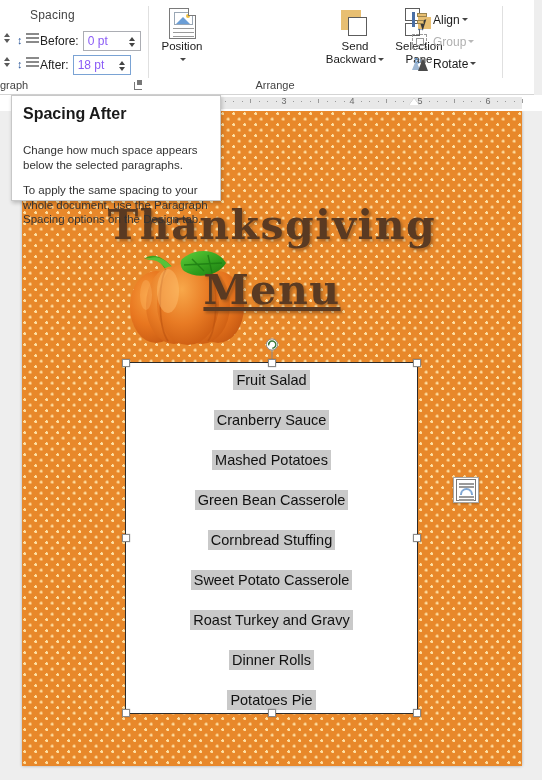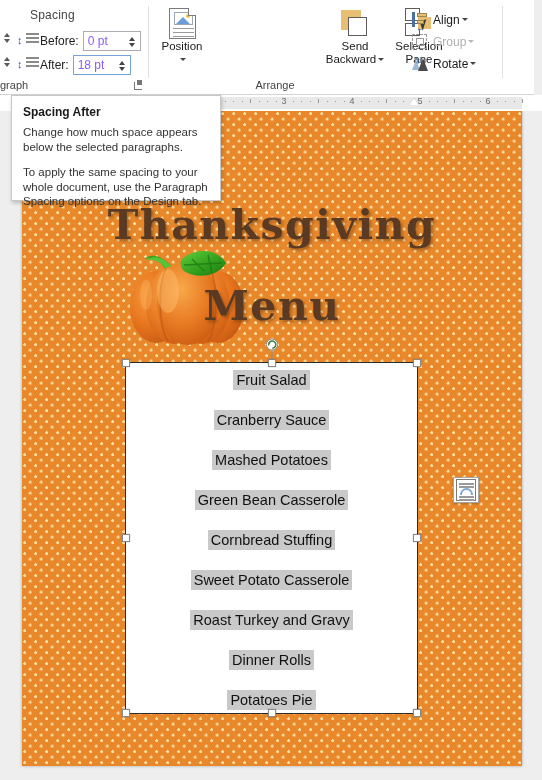--- a/index.html
+++ b/index.html
@@ -222,21 +222,21 @@
   .heading {
     position: absolute; text-align: center;
     color: #5a3a22;
     font-family: "DejaVu Serif", serif;
     font-weight: bold;
     letter-spacing: 1.5px;
     text-shadow: 2px 2px 3px rgba(90,55,25,.45);
     white-space: nowrap;
   }
   #h-thanks { left: 0; right: 0; top: 90px; font-size: 41px; }
-  #h-menu   { left: 0; right: 0; top: 171px; font-size: 41px; }
+  #h-menu   { left: 0; right: 0; top: 155px; font-size: 41px; text-decoration: underline; }
 
   
   #textbox {
     position: absolute; left: 103px; top: 251px; width: 293px; height: 352px;
     background: #ffffff;
     border: 1px solid #2b2b2b;
   }
   .menu-list {
     position: absolute; left: 0; right: 0; top: 7px;
     display: flex; flex-direction: column; align-items: center;
@@ -272,21 +272,21 @@
 
   
   #tooltip {
     position: absolute; left: 11px; top: 95px; width: 210px; height: 106px;
     background: #ffffff; border: 1px solid #c8c8c8;
     box-shadow: 1px 2px 4px rgba(0,0,0,.22);
     padding: 9px 11px 0 11px;
     z-index: 40;
   }
   #tooltip .tt-title {
-    font-size: 12px; font-weight: bold; color: #1a1a1a; margin-bottom: 6px;
+    font-size: 16px; font-weight: bold; color: #1a1a1a; margin-bottom: 20px;
   }
   #tooltip .tt-body {
     font-size: 11.5px; color: #333; line-height: 14.5px;
   }
   #tooltip .tt-body p { margin-bottom: 11px; }
 </style>
 </head>
 <body>
 
 <div id="ribbon">

